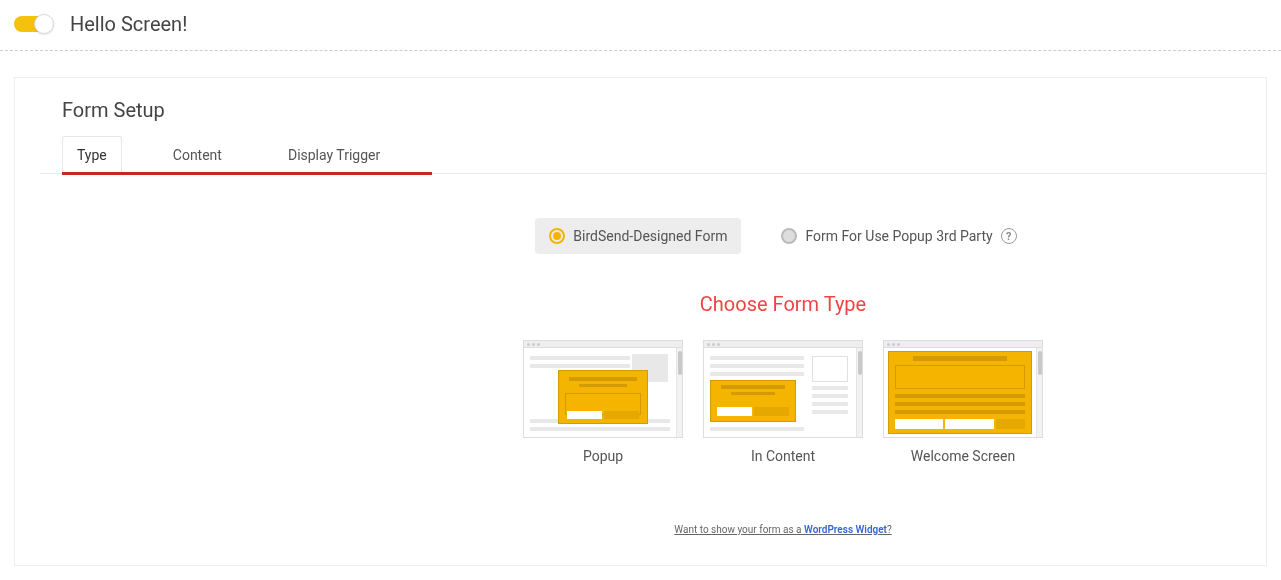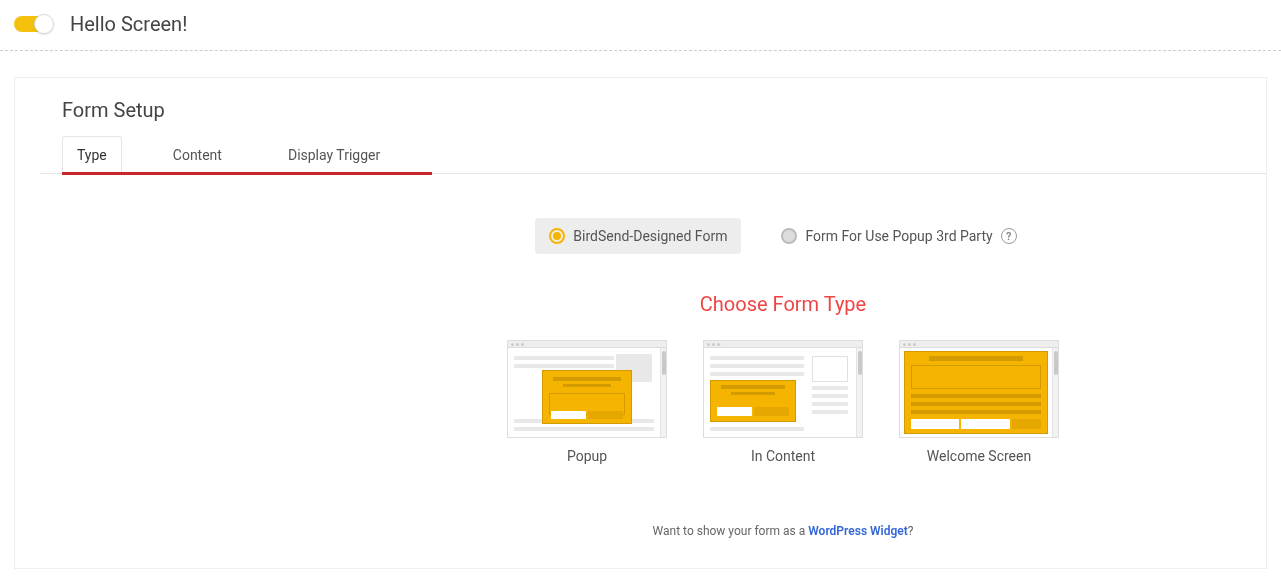--- a/index.html
+++ b/index.html
@@ -153,21 +153,21 @@
     .choose-heading {
       font-size: 20px;
       color: #ef4444;
       margin-top: 38px;
       margin-left: 260px;
       font-weight: 400;
     }
     
     .cards-row {
       display: flex;
-      gap: 36px;
+      gap: 20px;
       margin-top: 24px;
       margin-left: 260px;
     }
     .card-wrap {
       display: flex;
       flex-direction: column;
       align-items: center;
       gap: 10px;
     }
     .card {
@@ -272,22 +272,23 @@
     .incontent-box .if span { flex:1; background:#fff;}
     .incontent-box .if span:last-child { background:#e6a800;}
     .card-label {
       font-size: 14px;
       color: #555;
     }
     
     .bottom-text {
       margin-top: 60px;
       margin-left: 260px;
-      font-size: 12px;
+      font-size: 10px;
       color: #666;
+      text-decoration: underline;
     }
     .bottom-text .link {
       color: #3367d6;
       font-weight: 600;
       cursor: pointer;
     }
   </style>
 </head>
 <body>
 

